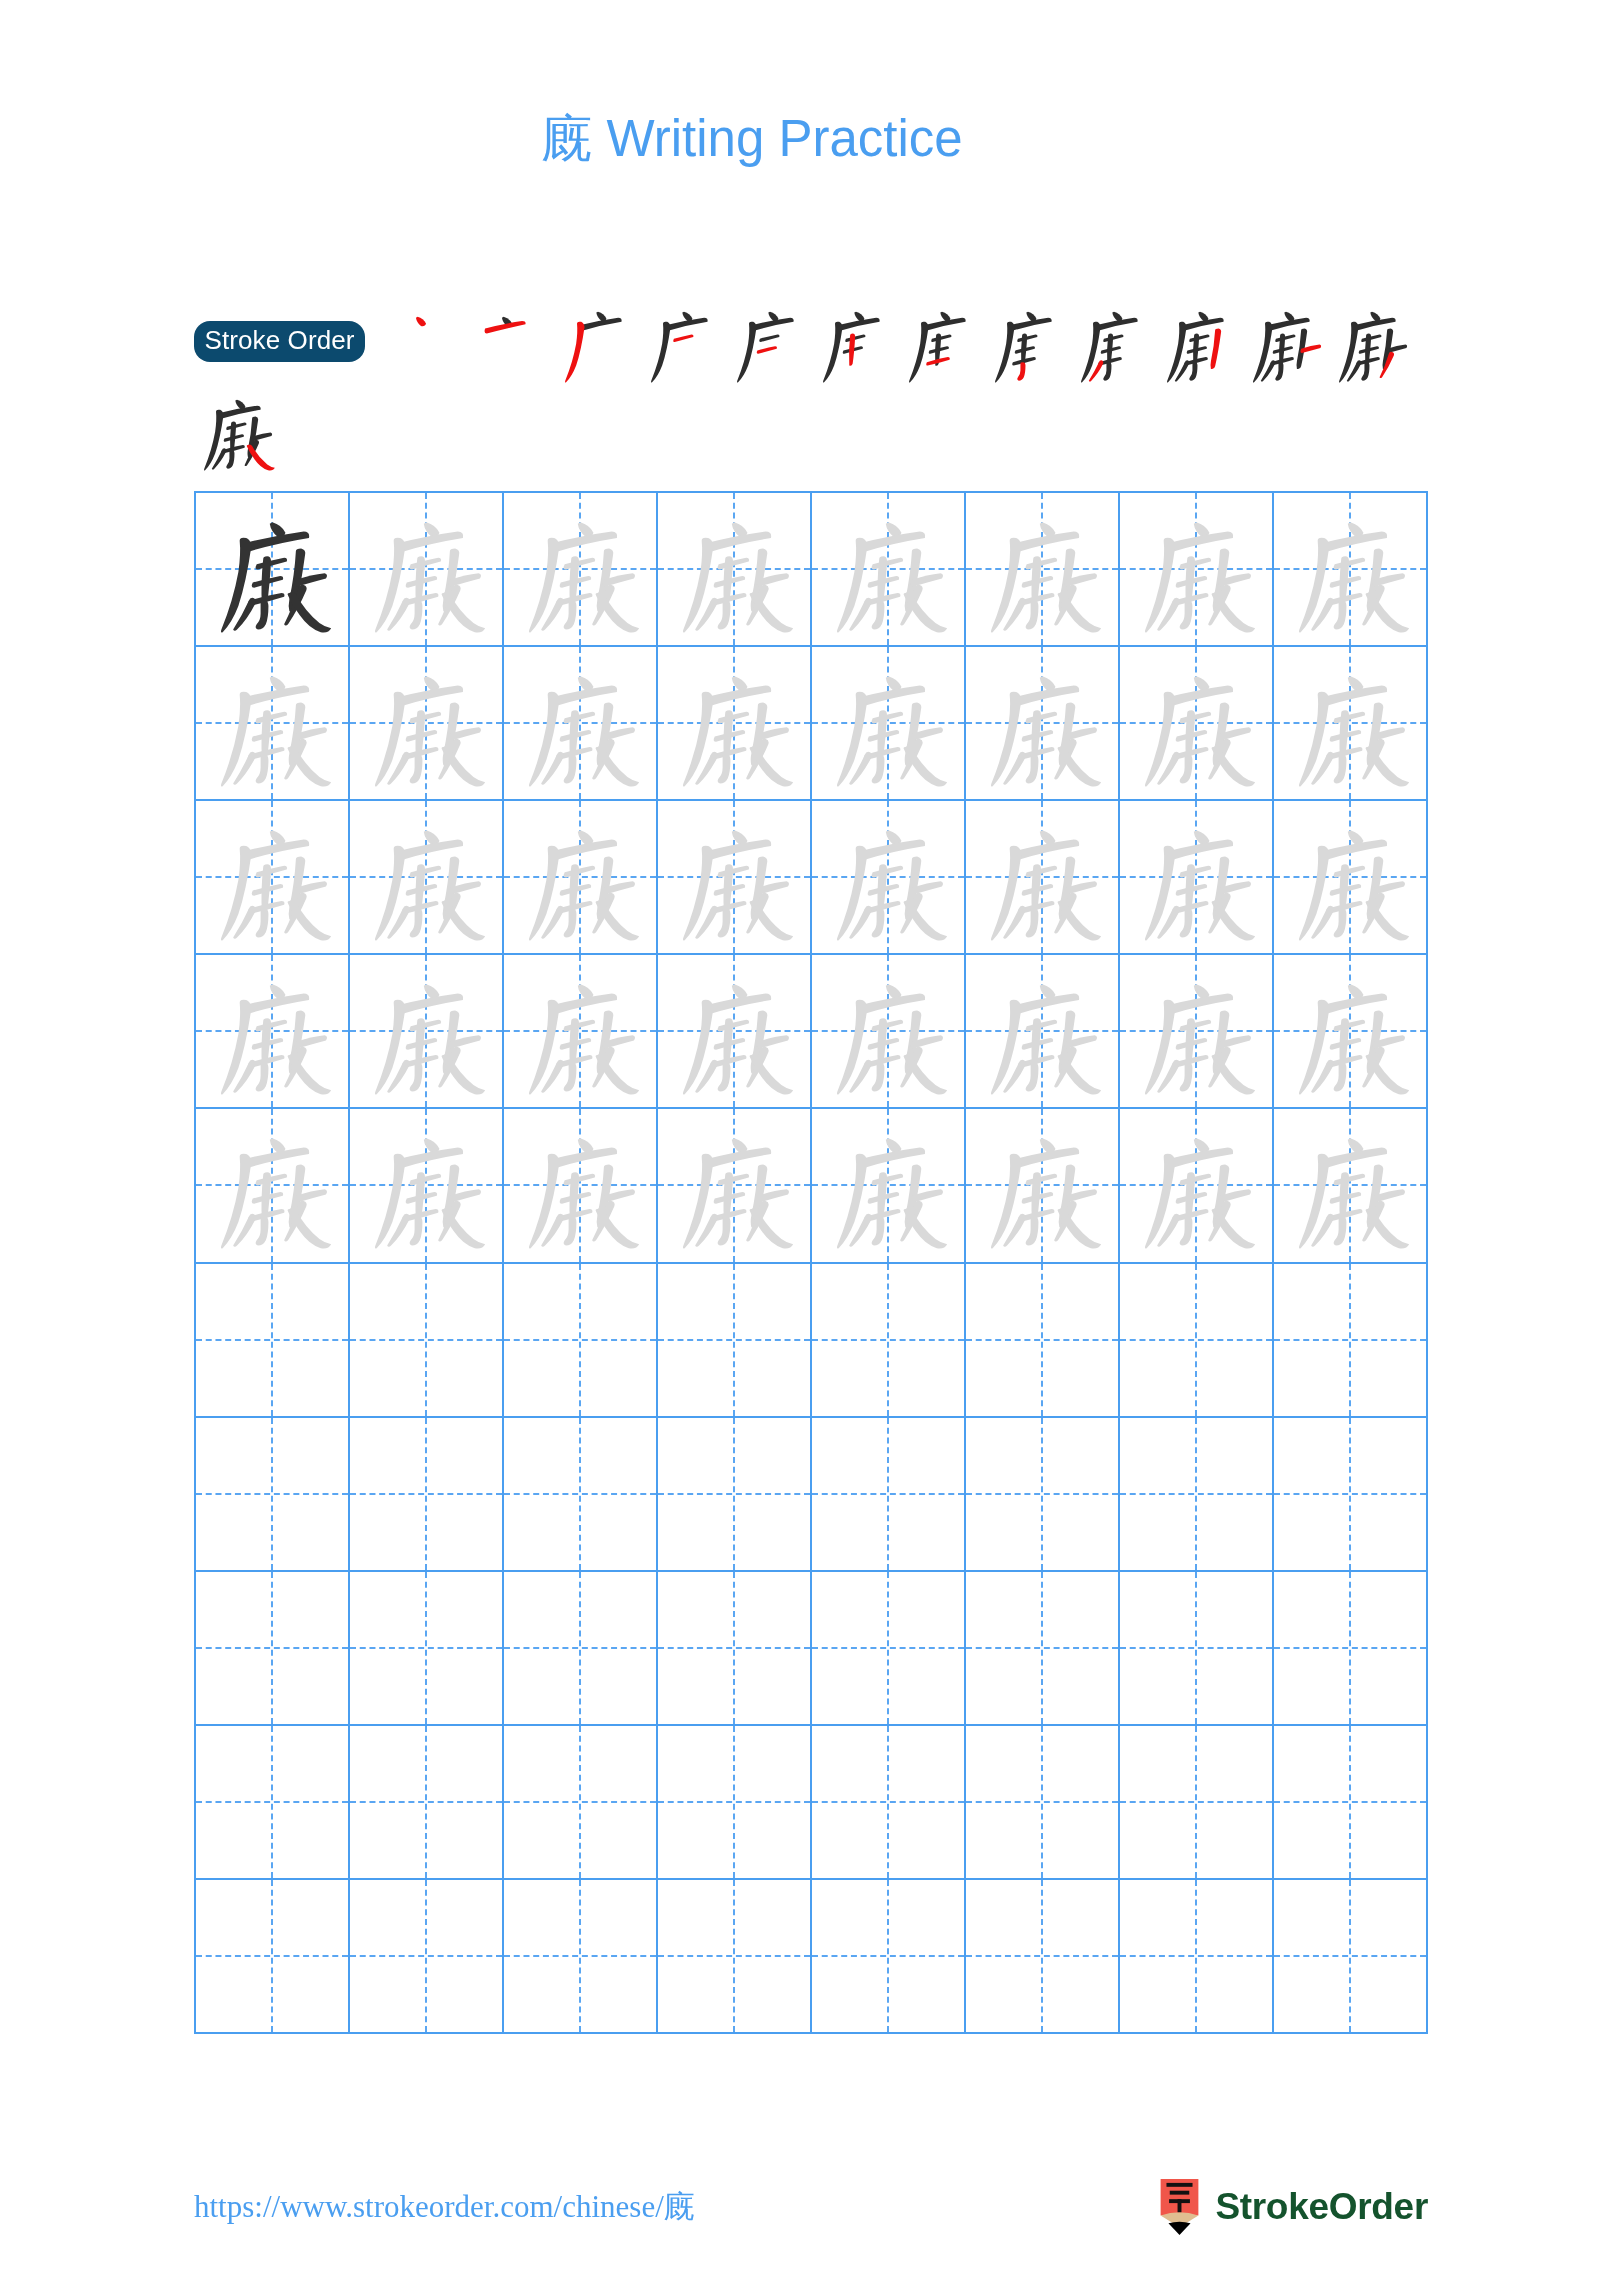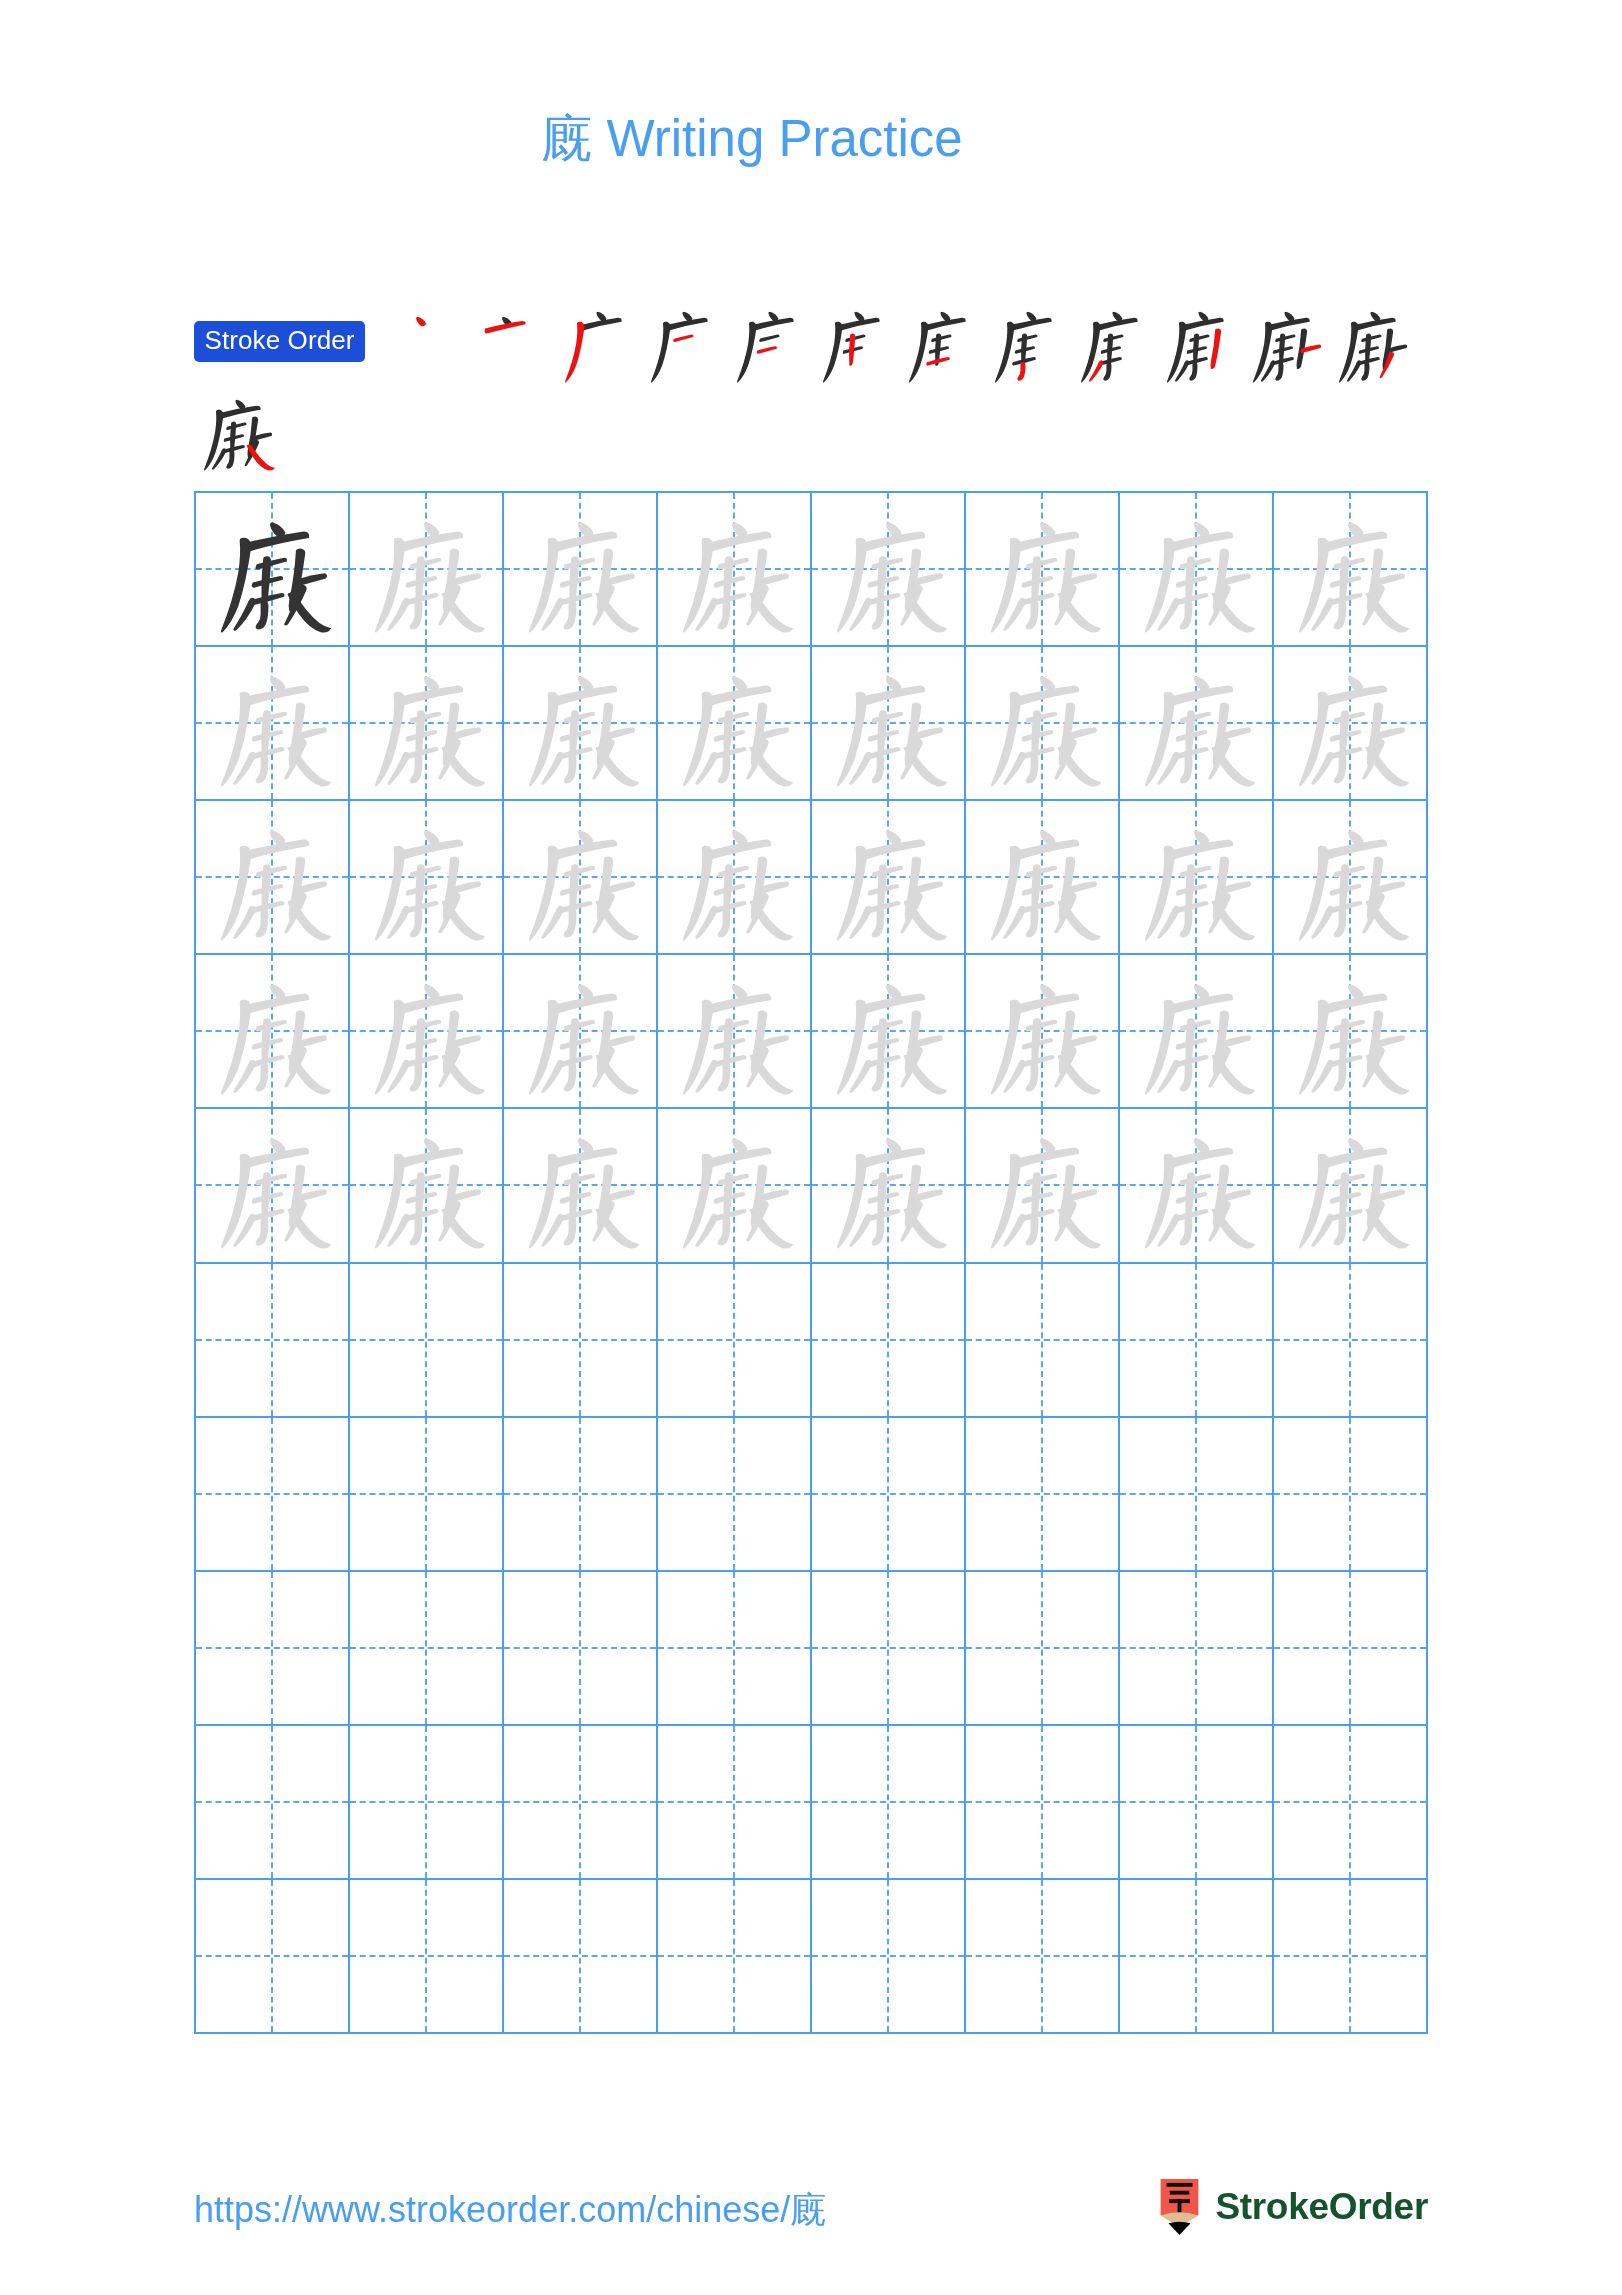--- a/index.html
+++ b/index.html
@@ -46,25 +46,25 @@
     display: flex;
     flex-wrap: wrap;
     align-items: flex-start;
     gap: 0px;
   }
 
   .stroke-badge {
     display: inline-flex;
     align-items: center;
     justify-content: center;
-    background: #1d4ed8;
+    background: #0c4a6e;
     color: #ffffff;
     font-size: 26px;
     font-weight: 400;
-    border-radius: 5px;
+    border-radius: 16px;
     padding: 4.6px 10.5px 6.5px 10.5px;
     height: 41px;
     margin-top: 21px;
     margin-right: 18.3px;
     white-space: nowrap;
     letter-spacing: 0.1px;
   }
 
   .stroke-step {
     width: 86px;
@@ -159,24 +159,24 @@
     left: 0;
     top: 2179px;
     width: 1622px;
     height: 79px;
   }
 
   .footer-url {
     position: absolute;
     left: 194px;
     top: 6.5px;
-    font-size: 36px;
+    font-size: 31px;
     color: #4a9ef0;
     white-space: nowrap;
-    font-family: Liberation Sans, sans-serif;
+    font-family: Liberation Serif, serif;
   }
 
   .footer-brand {
     position: absolute;
     right: 194px;
     top: 0px;
     display: flex;
     align-items: center;
     gap: 14.4px;
   }

